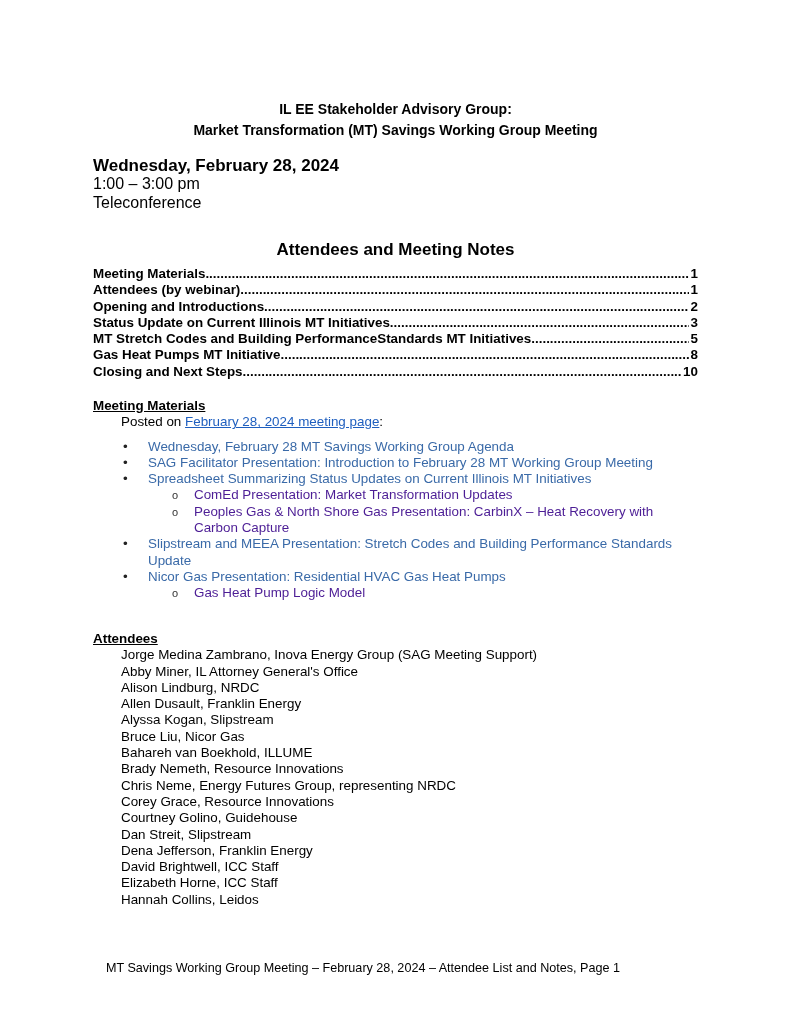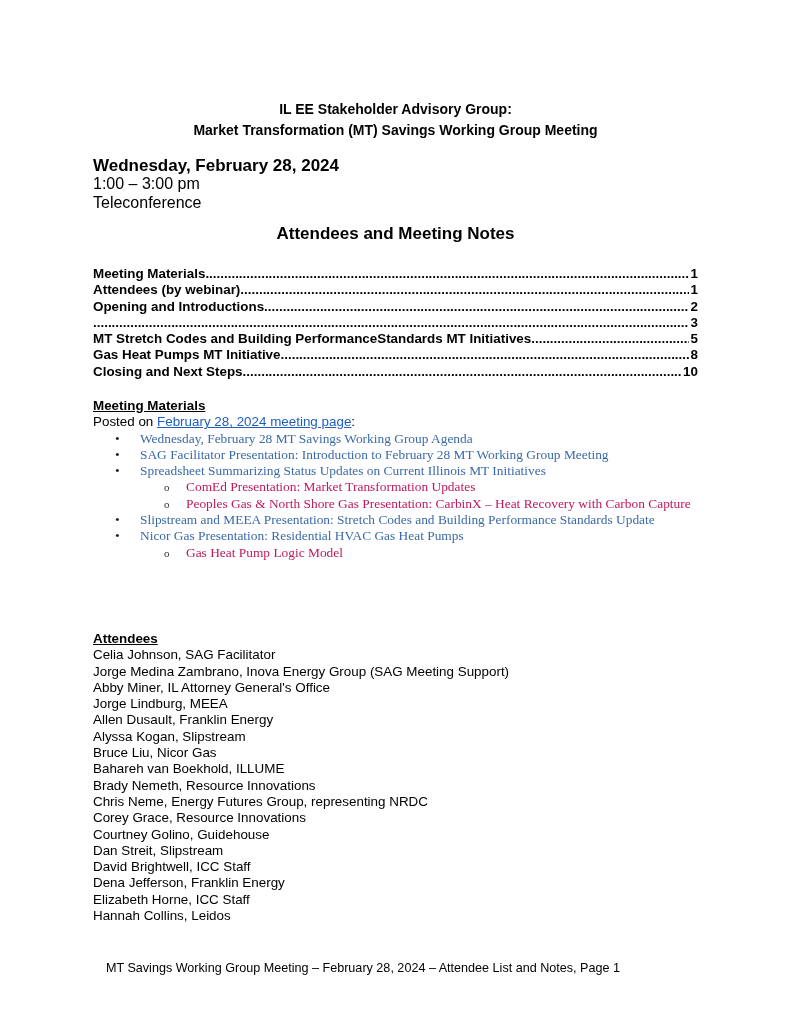--- a/index.html
+++ b/index.html
@@ -5,37 +5,37 @@
     html, body { margin: 0; padding: 0; background: #ffffff; }
     body { width: 791px; height: 1024px; position: relative; overflow: hidden;
       font-family: "Liberation Sans", sans-serif; color: #000; }
     .page { position: absolute; left: 93px; top: 0; width: 605px; }
     .title { text-align: center; font-weight: bold; font-size: 14px; line-height: 21px; }
     .t1 { position: absolute; top: 99px; left: 0; width: 605px; }
     .t2 { position: absolute; top: 120px; left: 0; width: 605px; }
     .date { position: absolute; top: 156px; left: 0; width: 605px; text-align: left; font-weight: bold; font-size: 17px; }
     .time { position: absolute; top: 175px; left: 0; width: 605px; text-align: left; font-size: 16px; }
     .place { position: absolute; top: 194px; left: 0; width: 605px; text-align: left; font-size: 16px; }
-    .notes-h { position: absolute; top: 224px; left: 0; width: 605px; text-align: center; font-weight: bold; font-size: 17px; }
+    .notes-h { position: absolute; top: 240px; left: 0; width: 605px; text-align: center; font-weight: bold; font-size: 17px; }
     .toc { position: absolute; top: 266px; left: 0; width: 605px; font-weight: bold; font-size: 13.4px; }
     .toc-row { display: flex; align-items: baseline; height: 16.3px; white-space: nowrap; overflow: hidden; }
     .toc-row .lbl { flex: 0 0 auto; }
     .toc-row .dots { flex: 1 1 auto; overflow: hidden; white-space: nowrap; }
     .toc-row .dots::after { content: "................................................................................................................................................................................................................................"; }
     .toc-row .pg { flex: 0 0 auto; padding-left: 2px; }
     .section { position: absolute; left: 0; width: 605px; font-size: 13.4px; }
     .mm { top: 398px; }
     .att { top: 631px; }
     .sec-h { font-weight: bold; text-decoration: underline; line-height: 16.3px; }
-    .line { line-height: 16.3px; white-space: nowrap; }
+    .line { line-height: 16.3px; white-space: nowrap; margin-left: 28px; }
     a.link { color: #1f5fbf; text-decoration: underline; }
-    ul { margin: 0; padding: 0; list-style: none; font-family: Liberation Serif, serif; }
+    ul { margin: 8px; padding: 0; list-style: none; }
     li.b1 { position: relative; padding-left: 47px; line-height: 16.3px; color: #3a6aa8; }
     li.b1::before { content: "\2022"; position: absolute; left: 22px; color: #222; }
-    li.b2 { position: relative; padding-left: 93px; line-height: 16.3px; color: #be185d; }
+    li.b2 { position: relative; padding-left: 93px; line-height: 16.3px; color: #4c1d95; }
     li.b2::before { content: "o"; position: absolute; left: 71px; color: #333; font-size: 11px; }
     .footer { position: absolute; top: 961px; left: 0; width: 726px; text-align: center; font-size: 12.6px; }
   </style>
 </head>
 <body>
 
 <div class="page">
   <div class="title t1">IL EE Stakeholder Advisory Group:</div>
   <div class="title t2">Market Transformation (MT) Savings Working Group Meeting</div>
   <div class="date">Wednesday, February 28, 2024</div>
@@ -53,20 +53,21 @@
         <span class="lbl">Attendees (by webinar)</span>
         <span class="dots"></span>
         <span class="pg">1</span>
       </div>
     <div class="toc-row">
         <span class="lbl">Opening and Introductions</span>
         <span class="dots"></span>
         <span class="pg">2</span>
       </div>
     <div class="toc-row">
+        <span class="lbl">Status Update on Current Illinois MT Initiatives</span>
         <span class="dots"></span>
         <span class="pg">3</span>
       </div>
     <div class="toc-row">
         <span class="lbl">MT Stretch Codes and Building PerformanceStandards MT Initiatives</span>
         <span class="dots"></span>
         <span class="pg">5</span>
       </div>
     <div class="toc-row">
         <span class="lbl">Gas Heat Pumps MT Initiative</span>
@@ -90,33 +91,32 @@
       <li class="b2">ComEd Presentation: Market Transformation Updates</li>
       <li class="b2">Peoples Gas &amp; North Shore Gas Presentation: CarbinX – Heat Recovery with Carbon Capture</li>
       <li class="b1">Slipstream and MEEA Presentation: Stretch Codes and Building Performance Standards Update</li>
       <li class="b1">Nicor Gas Presentation: Residential HVAC Gas Heat Pumps</li>
       <li class="b2">Gas Heat Pump Logic Model</li>
     </ul>
   </div>
 
   <div class="section att">
     <div class="sec-h">Attendees</div>
-    <div class="line">Celia Johnson, SAG Facilitator</div>
     <div class="line">Jorge Medina Zambrano, Inova Energy Group (SAG Meeting Support)</div>
     <div class="line">Abby Miner, IL Attorney General's Office</div>
-    <div class="line">Jorge Lindburg, MEEA</div>
+    <div class="line">Alison Lindburg, NRDC</div>
     <div class="line">Allen Dusault, Franklin Energy</div>
     <div class="line">Alyssa Kogan, Slipstream</div>
     <div class="line">Bruce Liu, Nicor Gas</div>
     <div class="line">Bahareh van Boekhold, ILLUME</div>
     <div class="line">Brady Nemeth, Resource Innovations</div>
     <div class="line">Chris Neme, Energy Futures Group, representing NRDC</div>
     <div class="line">Corey Grace, Resource Innovations</div>
     <div class="line">Courtney Golino, Guidehouse</div>
     <div class="line">Dan Streit, Slipstream</div>
+    <div class="line">Dena Jefferson, Franklin Energy</div>
     <div class="line">David Brightwell, ICC Staff</div>
-    <div class="line">Dena Jefferson, Franklin Energy</div>
     <div class="line">Elizabeth Horne, ICC Staff</div>
     <div class="line">Hannah Collins, Leidos</div>
   </div>
 </div>
 
 <div class="footer">MT Savings Working Group Meeting – February 28, 2024 – Attendee List and Notes, Page 1</div>
 
 </body></html>

